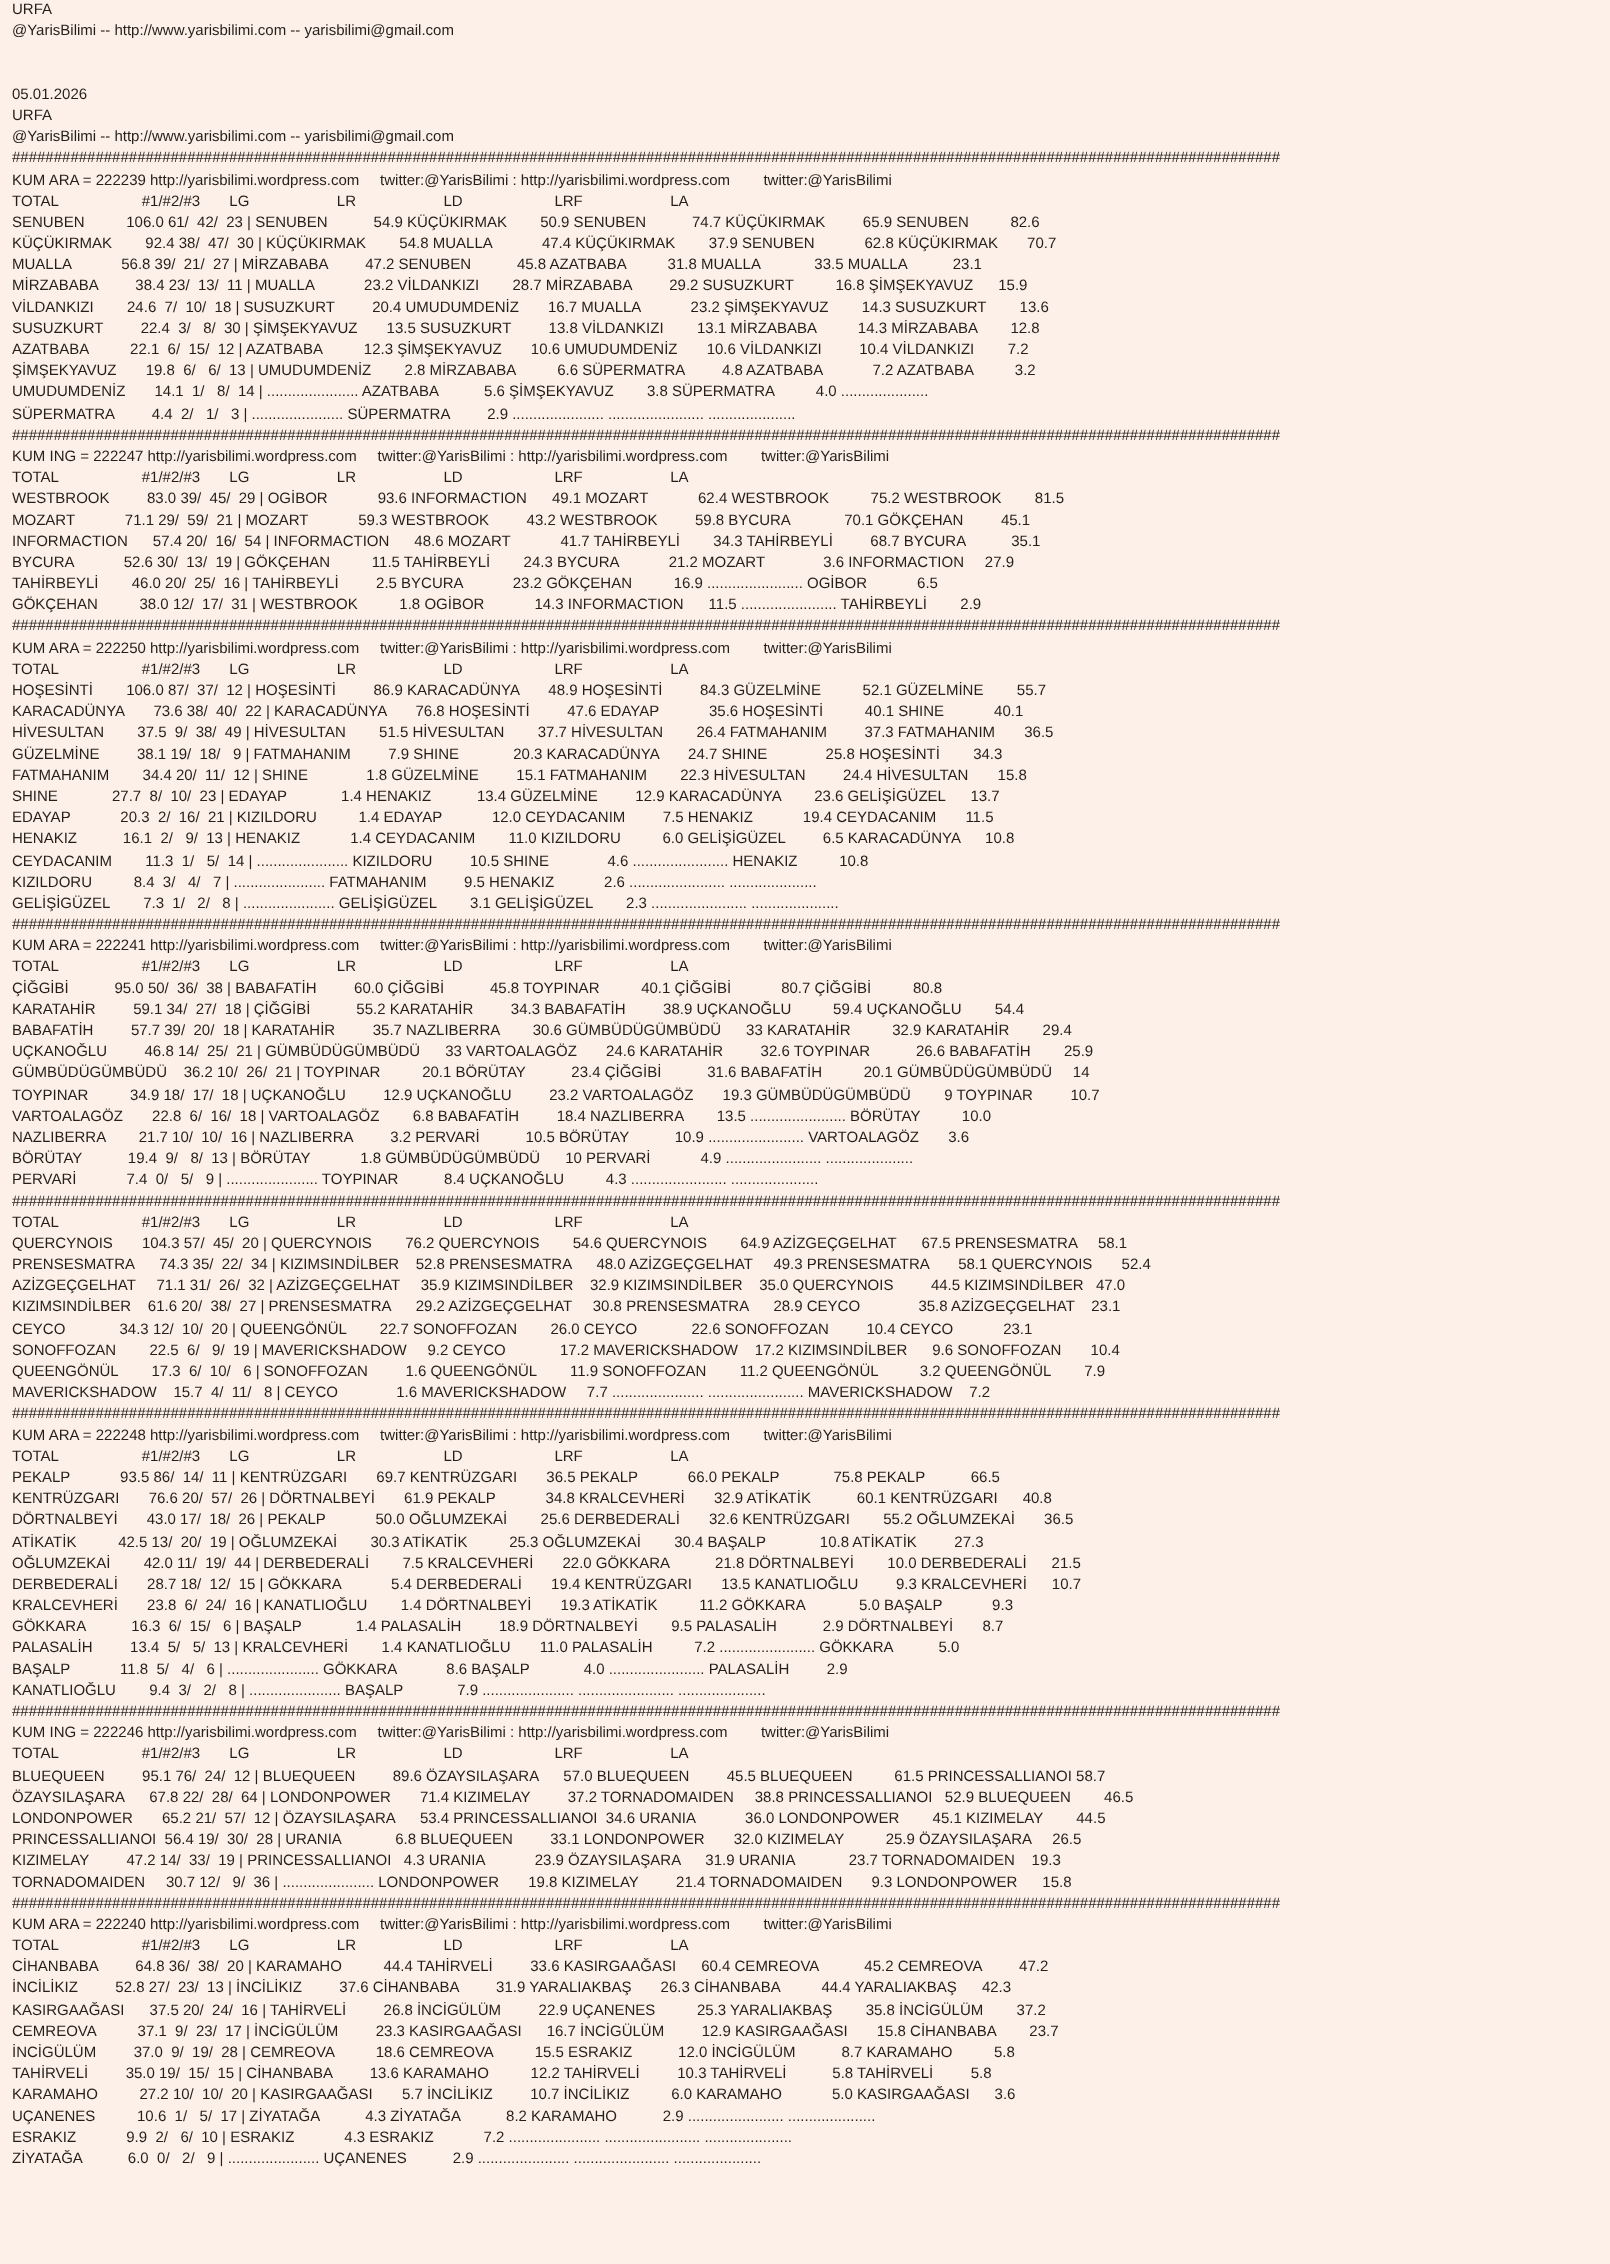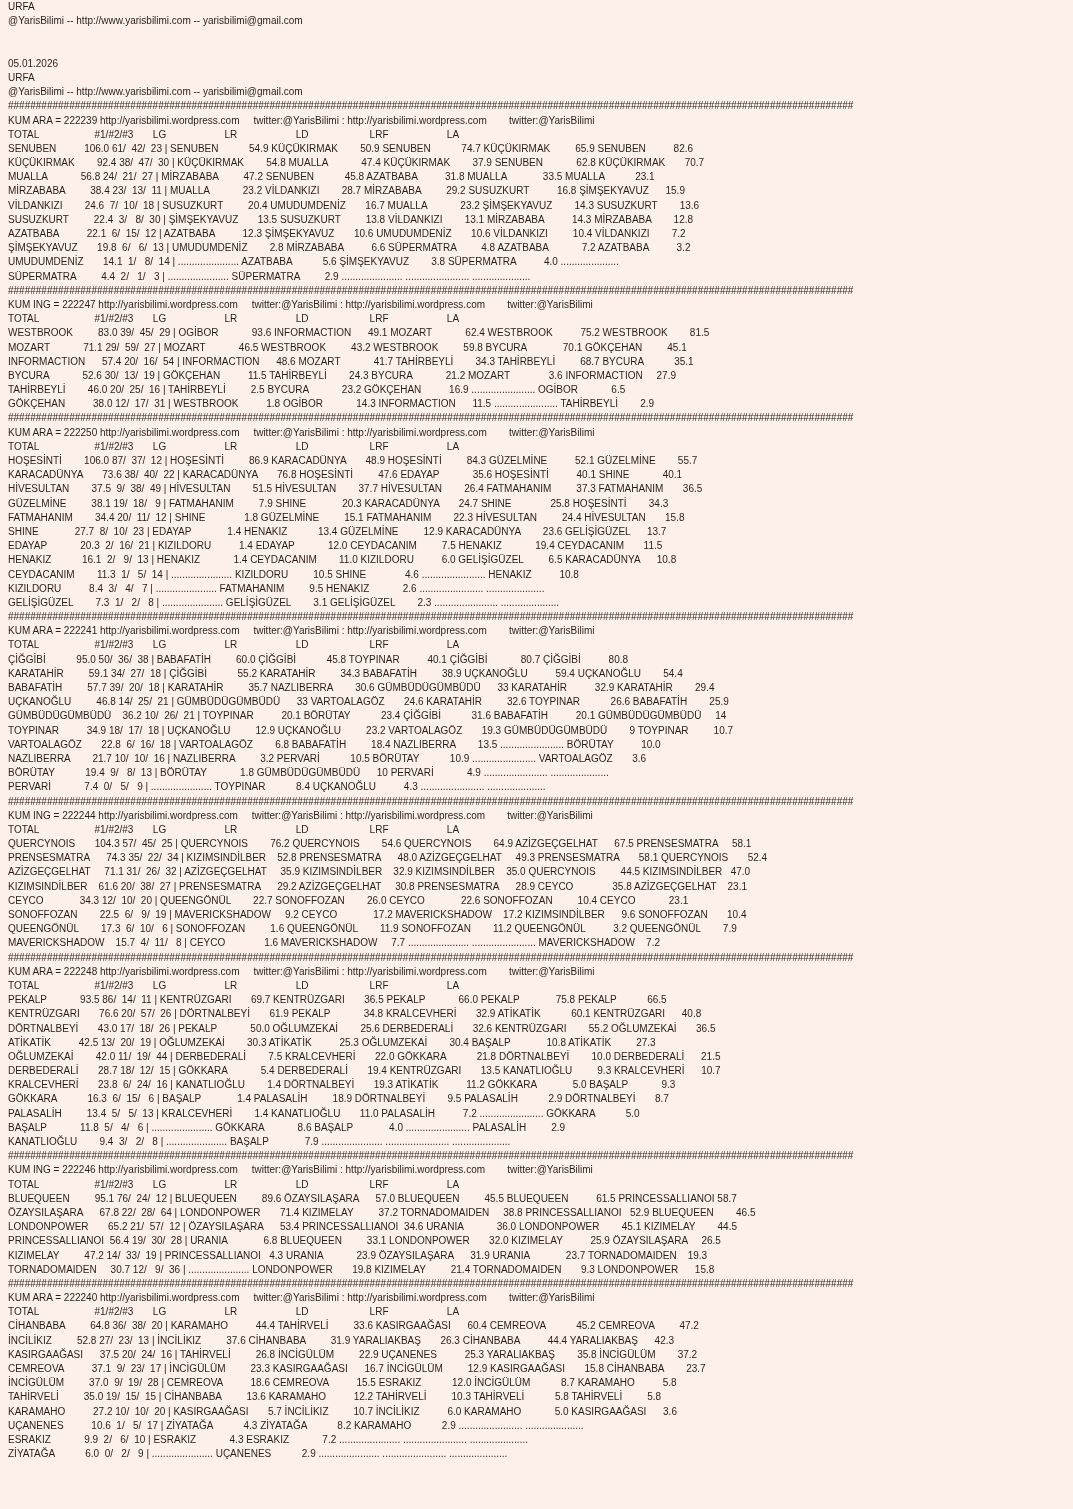--- a/index.html
+++ b/index.html
@@ -37,33 +37,33 @@
     <div class="line">05.01.2026</div>
     <div class="line">URFA</div>
     <div class="line">@YarisBilimi -- http://www.yarisbilimi.com -- yarisbilimi@gmail.com</div>
   </div>
   <div id="sections">
       <div class="line">########################################################################################################################################################</div>
       <div class="line">KUM ARA = 222239 http://yarisbilimi.wordpress.com     twitter:@YarisBilimi : http://yarisbilimi.wordpress.com        twitter:@YarisBilimi               </div>
       <div class="line">TOTAL                    #1/#2/#3       LG                     LR                     LD                      LRF                     LA                </div>
       <div class="line">SENUBEN          106.0 61/  42/  23 | SENUBEN           54.9 KÜÇÜKIRMAK        50.9 SENUBEN           74.7 KÜÇÜKIRMAK         65.9 SENUBEN          82.6</div>
       <div class="line">KÜÇÜKIRMAK        92.4 38/  47/  30 | KÜÇÜKIRMAK        54.8 MUALLA            47.4 KÜÇÜKIRMAK        37.9 SENUBEN            62.8 KÜÇÜKIRMAK       70.7</div>
-      <div class="line">MUALLA            56.8 24/  21/  27 | MİRZABABA         47.2 SENUBEN           45.8 AZATBABA          31.8 MUALLA             33.5 MUALLA           23.1</div>
+      <div class="line">MUALLA            56.8 39/  21/  27 | MİRZABABA         47.2 SENUBEN           45.8 AZATBABA          31.8 MUALLA             33.5 MUALLA           23.1</div>
       <div class="line">MİRZABABA         38.4 23/  13/  11 | MUALLA            23.2 VİLDANKIZI        28.7 MİRZABABA         29.2 SUSUZKURT          16.8 ŞİMŞEKYAVUZ      15.9</div>
       <div class="line">VİLDANKIZI        24.6  7/  10/  18 | SUSUZKURT         20.4 UMUDUMDENİZ       16.7 MUALLA            23.2 ŞİMŞEKYAVUZ        14.3 SUSUZKURT        13.6</div>
       <div class="line">SUSUZKURT         22.4  3/   8/  30 | ŞİMŞEKYAVUZ       13.5 SUSUZKURT         13.8 VİLDANKIZI        13.1 MİRZABABA          14.3 MİRZABABA        12.8</div>
       <div class="line">AZATBABA          22.1  6/  15/  12 | AZATBABA          12.3 ŞİMŞEKYAVUZ       10.6 UMUDUMDENİZ       10.6 VİLDANKIZI         10.4 VİLDANKIZI        7.2</div>
       <div class="line">ŞİMŞEKYAVUZ       19.8  6/   6/  13 | UMUDUMDENİZ        2.8 MİRZABABA          6.6 SÜPERMATRA         4.8 AZATBABA            7.2 AZATBABA          3.2</div>
       <div class="line">UMUDUMDENİZ       14.1  1/   8/  14 | ...................... AZATBABA           5.6 ŞİMŞEKYAVUZ        3.8 SÜPERMATRA          4.0 .....................</div>
       <div class="line">SÜPERMATRA         4.4  2/   1/   3 | ...................... SÜPERMATRA         2.9 ...................... ....................... .....................</div>
       <div class="line">########################################################################################################################################################</div>
       <div class="line">KUM ING = 222247 http://yarisbilimi.wordpress.com     twitter:@YarisBilimi : http://yarisbilimi.wordpress.com        twitter:@YarisBilimi               </div>
       <div class="line">TOTAL                    #1/#2/#3       LG                     LR                     LD                      LRF                     LA                </div>
       <div class="line">WESTBROOK         83.0 39/  45/  29 | OGİBOR            93.6 INFORMACTION      49.1 MOZART            62.4 WESTBROOK          75.2 WESTBROOK        81.5</div>
-      <div class="line">MOZART            71.1 29/  59/  27 | MOZART            46.5 WESTBROOK         43.2 WESTBROOK         59.8 BYCURA             70.1 GÖKÇEHAN         45.1</div>
+      <div class="line">MOZART            71.1 29/  59/  21 | MOZART            59.3 WESTBROOK         43.2 WESTBROOK         59.8 BYCURA             70.1 GÖKÇEHAN         45.1</div>
       <div class="line">INFORMACTION      57.4 20/  16/  54 | INFORMACTION      48.6 MOZART            41.7 TAHİRBEYLİ        34.3 TAHİRBEYLİ         68.7 BYCURA           35.1</div>
       <div class="line">BYCURA            52.6 30/  13/  19 | GÖKÇEHAN          11.5 TAHİRBEYLİ        24.3 BYCURA            21.2 MOZART              3.6 INFORMACTION     27.9</div>
       <div class="line">TAHİRBEYLİ        46.0 20/  25/  16 | TAHİRBEYLİ         2.5 BYCURA            23.2 GÖKÇEHAN          16.9 ....................... OGİBOR            6.5</div>
       <div class="line">GÖKÇEHAN          38.0 12/  17/  31 | WESTBROOK          1.8 OGİBOR            14.3 INFORMACTION      11.5 ....................... TAHİRBEYLİ        2.9</div>
       <div class="line">########################################################################################################################################################</div>
       <div class="line">KUM ARA = 222250 http://yarisbilimi.wordpress.com     twitter:@YarisBilimi : http://yarisbilimi.wordpress.com        twitter:@YarisBilimi               </div>
       <div class="line">TOTAL                    #1/#2/#3       LG                     LR                     LD                      LRF                     LA                </div>
       <div class="line">HOŞESİNTİ        106.0 87/  37/  12 | HOŞESİNTİ         86.9 KARACADÜNYA       48.9 HOŞESİNTİ         84.3 GÜZELMİNE          52.1 GÜZELMİNE        55.7</div>
       <div class="line">KARACADÜNYA       73.6 38/  40/  22 | KARACADÜNYA       76.8 HOŞESİNTİ         47.6 EDAYAP            35.6 HOŞESİNTİ          40.1 SHINE            40.1</div>
       <div class="line">HİVESULTAN        37.5  9/  38/  49 | HİVESULTAN        51.5 HİVESULTAN        37.7 HİVESULTAN        26.4 FATMAHANIM         37.3 FATMAHANIM       36.5</div>
@@ -82,23 +82,22 @@
       <div class="line">KARATAHİR         59.1 34/  27/  18 | ÇİĞGİBİ           55.2 KARATAHİR         34.3 BABAFATİH         38.9 UÇKANOĞLU          59.4 UÇKANOĞLU        54.4</div>
       <div class="line">BABAFATİH         57.7 39/  20/  18 | KARATAHİR         35.7 NAZLIBERRA        30.6 GÜMBÜDÜGÜMBÜDÜ      33 KARATAHİR          32.9 KARATAHİR        29.4</div>
       <div class="line">UÇKANOĞLU         46.8 14/  25/  21 | GÜMBÜDÜGÜMBÜDÜ      33 VARTOALAGÖZ       24.6 KARATAHİR         32.6 TOYPINAR           26.6 BABAFATİH        25.9</div>
       <div class="line">GÜMBÜDÜGÜMBÜDÜ    36.2 10/  26/  21 | TOYPINAR          20.1 BÖRÜTAY           23.4 ÇİĞGİBİ           31.6 BABAFATİH          20.1 GÜMBÜDÜGÜMBÜDÜ     14</div>
       <div class="line">TOYPINAR          34.9 18/  17/  18 | UÇKANOĞLU         12.9 UÇKANOĞLU         23.2 VARTOALAGÖZ       19.3 GÜMBÜDÜGÜMBÜDÜ        9 TOYPINAR         10.7</div>
       <div class="line">VARTOALAGÖZ       22.8  6/  16/  18 | VARTOALAGÖZ        6.8 BABAFATİH         18.4 NAZLIBERRA        13.5 ....................... BÖRÜTAY          10.0</div>
       <div class="line">NAZLIBERRA        21.7 10/  10/  16 | NAZLIBERRA         3.2 PERVARİ           10.5 BÖRÜTAY           10.9 ....................... VARTOALAGÖZ       3.6</div>
       <div class="line">BÖRÜTAY           19.4  9/   8/  13 | BÖRÜTAY            1.8 GÜMBÜDÜGÜMBÜDÜ      10 PERVARİ            4.9 ....................... .....................</div>
       <div class="line">PERVARİ            7.4  0/   5/   9 | ...................... TOYPINAR           8.4 UÇKANOĞLU          4.3 ....................... .....................</div>
       <div class="line">########################################################################################################################################################</div>
-      <div class="line">KUM ING = 222244 http://yarisbilimi.wordpress.com     twitter:@YarisBilimi : http://yarisbilimi.wordpress.com        twitter:@YarisBilimi               </div>
       <div class="line">TOTAL                    #1/#2/#3       LG                     LR                     LD                      LRF                     LA                </div>
-      <div class="line">QUERCYNOIS       104.3 57/  45/  25 | QUERCYNOIS        76.2 QUERCYNOIS        54.6 QUERCYNOIS        64.9 AZİZGEÇGELHAT      67.5 PRENSESMATRA     58.1</div>
+      <div class="line">QUERCYNOIS       104.3 57/  45/  20 | QUERCYNOIS        76.2 QUERCYNOIS        54.6 QUERCYNOIS        64.9 AZİZGEÇGELHAT      67.5 PRENSESMATRA     58.1</div>
       <div class="line">PRENSESMATRA      74.3 35/  22/  34 | KIZIMSINDİLBER    52.8 PRENSESMATRA      48.0 AZİZGEÇGELHAT     49.3 PRENSESMATRA       58.1 QUERCYNOIS       52.4</div>
       <div class="line">AZİZGEÇGELHAT     71.1 31/  26/  32 | AZİZGEÇGELHAT     35.9 KIZIMSINDİLBER    32.9 KIZIMSINDİLBER    35.0 QUERCYNOIS         44.5 KIZIMSINDİLBER   47.0</div>
       <div class="line">KIZIMSINDİLBER    61.6 20/  38/  27 | PRENSESMATRA      29.2 AZİZGEÇGELHAT     30.8 PRENSESMATRA      28.9 CEYCO              35.8 AZİZGEÇGELHAT    23.1</div>
       <div class="line">CEYCO             34.3 12/  10/  20 | QUEENGÖNÜL        22.7 SONOFFOZAN        26.0 CEYCO             22.6 SONOFFOZAN         10.4 CEYCO            23.1</div>
       <div class="line">SONOFFOZAN        22.5  6/   9/  19 | MAVERICKSHADOW     9.2 CEYCO             17.2 MAVERICKSHADOW    17.2 KIZIMSINDİLBER      9.6 SONOFFOZAN       10.4</div>
       <div class="line">QUEENGÖNÜL        17.3  6/  10/   6 | SONOFFOZAN         1.6 QUEENGÖNÜL        11.9 SONOFFOZAN        11.2 QUEENGÖNÜL          3.2 QUEENGÖNÜL        7.9</div>
       <div class="line">MAVERICKSHADOW    15.7  4/  11/   8 | CEYCO              1.6 MAVERICKSHADOW     7.7 ...................... ....................... MAVERICKSHADOW    7.2</div>
       <div class="line">########################################################################################################################################################</div>
       <div class="line">KUM ARA = 222248 http://yarisbilimi.wordpress.com     twitter:@YarisBilimi : http://yarisbilimi.wordpress.com        twitter:@YarisBilimi               </div>
       <div class="line">TOTAL                    #1/#2/#3       LG                     LR                     LD                      LRF                     LA                </div>

